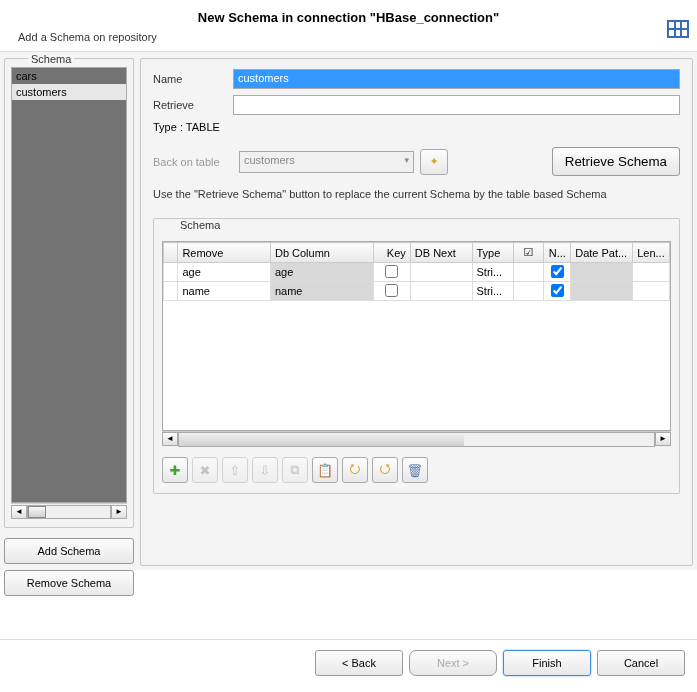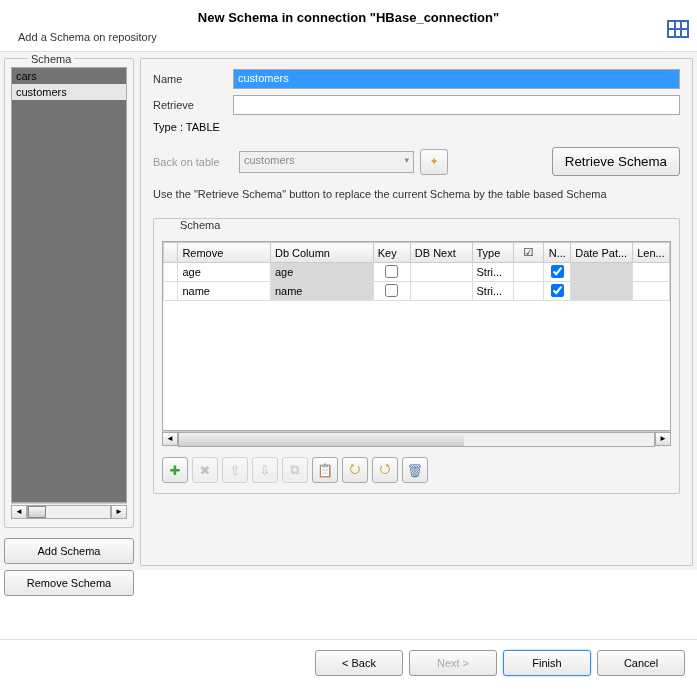--- a/index.html
+++ b/index.html
@@ -35,40 +35,40 @@
 .retrieve-btn { margin-left: auto; padding: 6px 12px; background: linear-gradient(#fdfdfd,#e8e8e8); border: 1px solid #999; border-radius: 3px; }
 .hint { color: #333; margin-bottom: 18px; }
 .schema-group { border: 1px solid #c8c8c8; border-radius: 2px; padding: 10px 8px; margin-top: 4px; }
 .table-wrap { border: 1px solid #aaa; background: #fff; height: 190px; overflow: hidden; }
 table { border-collapse: collapse; width: 100%; table-layout: fixed; }
 th { background: linear-gradient(#fdfdfd,#e8e8e8); border: 1px solid #ccc; padding: 3px 4px; font-weight: normal; text-align: left; font-size: 11px; white-space: nowrap; overflow: hidden; }
 td { border: 1px solid #ddd; padding: 1px 4px; height: 19px; font-size: 11px; white-space: nowrap; overflow: hidden; }
 .col-handle { width: 14px; }
 .col-column { width: 90px; }
 .col-db { width: 100px; margin-left: 13px; }
-.col-key { width: 36px; text-align: left; }
+.col-key { width: 36px; text-align: right; }
 .col-dbtype { width: 60px; }
 .col-type { width: 40px; }
 .col-n { width: 30px; text-align: center; }
 .col-nv { width: 26px; text-align: center; }
 .col-date { width: 60px; }
 .col-len { width: 36px; text-align: center; }
 td.shaded { background: #d8d8d8; }
 td.chk { text-align: center; }
 input[type="checkbox"] { margin: 0; }
 .table-hscroll { height: 16px; border-top: 1px solid #ccc; background: #f0f0f0; display: flex; }
 .table-hscroll .track { flex: 1; position: relative; border: 1px solid #aaa; }
 .table-hscroll .thumb { position: absolute; left: 0; width: 60%; height: 100%; background: linear-gradient(#f0f0f0,#d0d0d0); }
 .toolbar { display: flex; gap: 4px; margin-top: 10px; }
 .tbtn { width: 26px; height: 26px; border: 1px solid #aaa; border-radius: 3px; background: linear-gradient(#fdfdfd,#e8e8e8); display: flex; align-items: center; justify-content: center; font-size: 13px; }
 .tbtn.disabled { opacity: 0.45; }
 .footer { position: absolute; bottom: 0; left: 0; right: 0; padding: 10px 12px 16px; border-top: 1px solid #ddd; background: #fff; display: flex; justify-content: flex-end; gap: 6px; }
 .fbtn { width: 88px; padding: 6px 0; text-align: center; border: 1px solid #999; border-radius: 3px; background: linear-gradient(#fdfdfd,#e8e8e8); font-size: 11px; }
 .fbtn.primary { border: 1px solid #3a8de0; box-shadow: 0 0 2px #6ab0f5; }
-.fbtn.disabled { color: #aaa; }
+.fbtn.disabled { color: #aaa; border-radius: 7px; }
 </style>
 </head>
 <body>
 
 <div class="header">
   <div class="title">New Schema in connection "HBase_connection"</div>
   <div class="subtitle">Add a Schema on repository</div>
   <div class="grid-icon">
       <div></div>
       <div></div>

